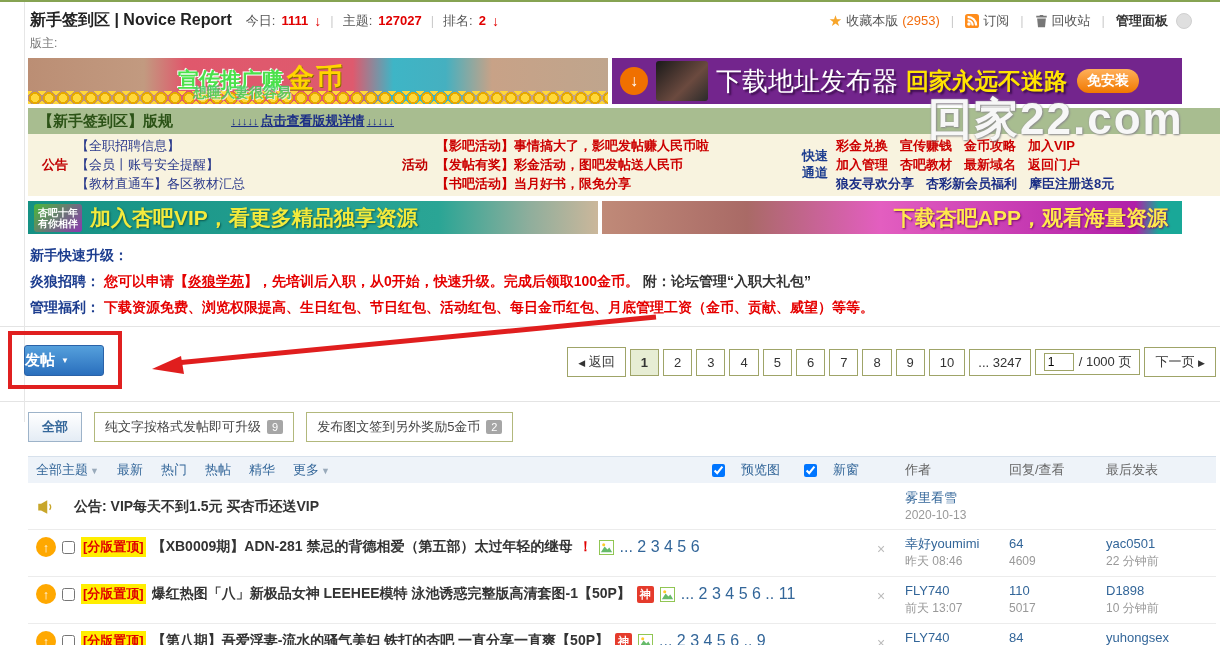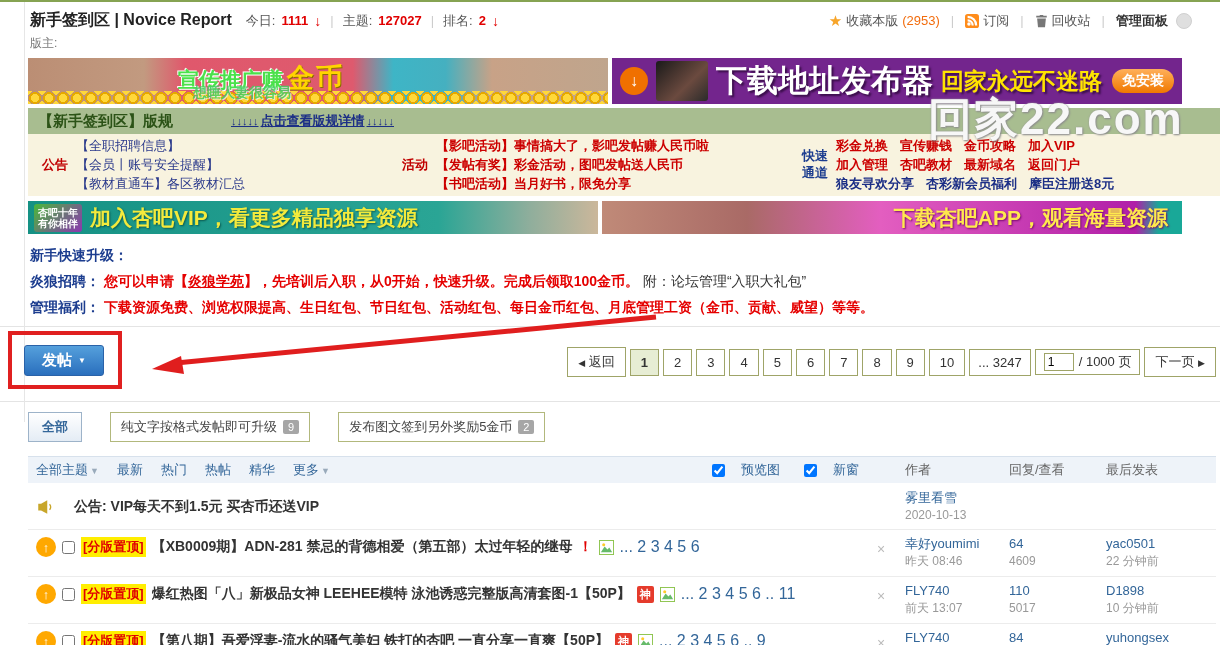--- a/index.html
+++ b/index.html
@@ -31,21 +31,21 @@
   .b1 .coins { position:absolute; bottom:0; left:0; right:0; height:13px;
     background:repeating-radial-gradient(circle at 7px 7px,#ffd83a 0 4px,#e6a800 4px 6px,transparent 6px 7px) 0 0/14px 13px; }
   .b1 .b1txt { position:absolute; left:150px; top:2px; white-space:nowrap; }
   .b1 .g1 { font-size:21px; font-weight:bold; color:#4be14b; text-shadow:1px 1px 0 #fff,-1px -1px 0 #fff; }
   .b1 .gold { font-size:27px; font-weight:bold; color:#ffd400; text-shadow:1px 1px 0 #8a6d00; letter-spacing:2px; }
   .b1 .g2 { position:absolute; left:165px; top:26px; font-size:14px; font-weight:bold; color:#45d165; opacity:.85; text-shadow:1px 1px 0 #eee; }
   .b2 { width:570px; background:#73258d; display:flex; align-items:center; padding:0 8px; gap:8px; }
   .dl-circle { width:28px; height:28px; border-radius:50%; background:#f07000; color:#fff; font-size:16px; font-weight:bold;
     display:flex; align-items:center; justify-content:center; flex:0 0 auto; }
   .b2photo { width:52px; height:40px; border-radius:3px; background:linear-gradient(135deg,#1a1a1a,#6b4a3f 60%,#2b2b2b); flex:0 0 auto; }
-  .b2 .t1 { color:#fff; font-size:31px; font-weight:bold; text-shadow:2px 2px 2px #3a0d4a; white-space:nowrap; }
+  .b2 .t1 { color:#fff; font-size:26px; font-weight:normal; text-shadow:2px 2px 2px #3a0d4a; white-space:nowrap; }
   .b2 .t2 { color:#ffe400; font-size:23px; font-weight:bold; text-shadow:2px 2px 2px #3a0d4a; white-space:nowrap; }
   .b2 .btn-free { margin-left:2px; background:linear-gradient(#ffb05a,#f07800); color:#fff; font-size:14px; font-weight:bold;
     padding:3px 10px; border-radius:12px; white-space:nowrap; }
   .watermark { position:absolute; left:928px; top:90px; z-index:30; font-size:44px; font-weight:bold; color:rgba(255,255,255,.92);
     text-shadow:0 0 2px #9a9a9a,1px 1px 2px #8a8a8a; letter-spacing:2px; pointer-events:none; }
 
   
   .greenbar { margin-left:28px; margin-top:4px; height:26px; background:#a8bd90; display:flex; align-items:center; padding:0 10px; }
   .greenbar .rtitle { color:#2c5317; font-weight:bold; font-size:15px; }
   .greenbar .arrows { color:#1c2f86; font-size:11px; font-weight:bold; margin:0 2px; }
@@ -72,41 +72,41 @@
   .b4 { width:570px; background:linear-gradient(90deg,#159184,#2aa595 72%,#8fae9c 88%,#cbb79b 100%); padding-left:6px; gap:8px; }
   .b4 .badge10 { background:linear-gradient(135deg,#49b83a,#8c37b0); color:#fff; font-size:10px; font-weight:bold; line-height:11px;
     padding:3px 4px; border-radius:3px; text-align:center; }
   .b4 .t { color:#f3ea3c; font-size:21px; font-weight:bold; text-shadow:1px 1px 2px #0a5a50; white-space:nowrap; }
 
   
   .promo { margin:8px 0 0 30px; line-height:26px; font-size:14px; }
   .navy-b { color:#1c3d8f; font-weight:bold; }
   .red-b { color:#e50000; font-weight:bold;margin-top:40px; }
   .red-b u { cursor:pointer; }
-  .dark-b { color:#333; font-weight:normal;margin-top:40px; }
+  .dark-b { color:#333; font-weight:bold;margin-top:40px; }
   .hr1 { border:none; border-top:1px solid #e4e4e4; margin:6px 0 0 0; }
 
   
   .actionrow { position:relative; height:72px; }
   .annotation-box { position:absolute; left:8px; top:4px; width:114px; height:58px; border:4px solid #e02020; z-index:6; }
   .post-btn { position:absolute; left:24px; top:18px; width:80px; height:31px; border:1px solid #2a62a8; border-radius:3px;
     background:linear-gradient(#55a0dc,#2a6fbd); color:#fff; font-size:15px; font-weight:bold; cursor:pointer;
-    display:flex; align-items:center; justify-content:center; gap:6px; z-index:7; }
+    display:flex; align-items:center; justify-content:flex-start; gap:6px; z-index:7; }
   .post-btn .caret { font-size:8px; }
   .red-arrow-svg { position:absolute; left:128px; top:-16px; z-index:5; pointer-events:none; }
   .pagination { position:absolute; right:4px; top:20px; display:flex; gap:4px; align-items:center; font-size:13px; }
   .pg { border:1px solid #9fa468; background:#fff; padding:5px 10px; color:#333; cursor:pointer; white-space:nowrap; }
   .pg.active { background:#e7edd4; font-weight:bold; cursor:default; }
   .pg.wide { padding:5px 8px; }
   .pg-inputbox { border:1px solid #9fa468; background:#fff; padding:3px 8px; display:flex; align-items:center; gap:5px; }
   .pg-inputbox input { width:30px; height:18px; border:1px solid #9fa468; font-size:12px; padding:0 3px; }
   .hr2 { border:none; border-top:1px solid #e4e4e4; margin:2px 0 0 0; }
 
   
-  .tabs { margin:10px 0 0 28px; display:flex; gap:28px; align-items:center; }
+  .tabs { margin:10px 0 0 28px; display:flex; gap:12px; align-items:center; }
   .tab0 { border:1px solid #9db3c9; background:linear-gradient(#fff,#e4ecf5); color:#369; font-weight:bold;
     padding:5px 13px; cursor:pointer; }
   .tab { border:1px solid #b2b87c; background:#fff; color:#444; padding:5px 10px; cursor:pointer;
     display:flex; align-items:center; gap:6px; }
   .tbadge { background:#a6a6a6; color:#fff; font-size:11px; padding:1px 5px; border-radius:2px; }
 
   
   .listwrap { margin:14px 0 0 28px; width:1188px; }
   .lhead { background:#eef3f9; border-top:1px solid #d7e1ec; height:27px; display:flex; align-items:center; font-size:13px; }
   .lrow { display:flex; border-bottom:1px solid #ececec; background:#fff; padding:7px 0 6px 0; min-height:47px; align-items:flex-start; }

